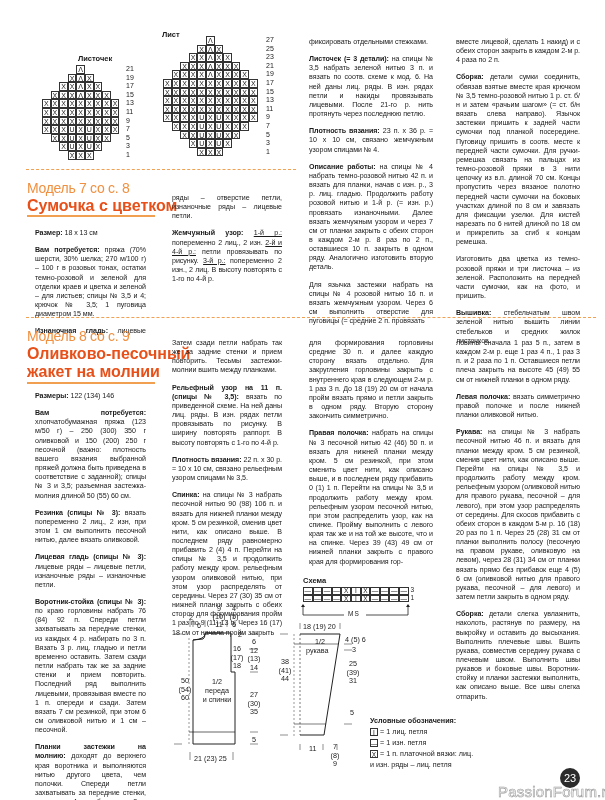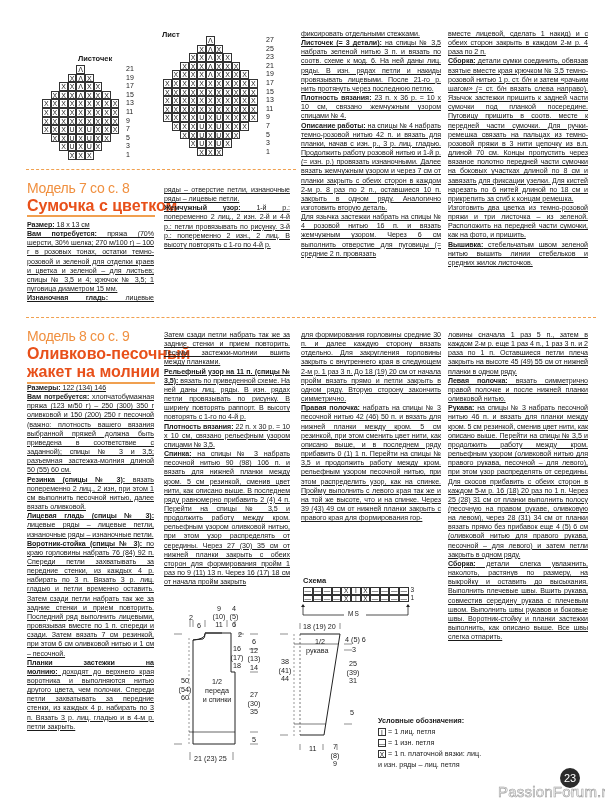--- a/index.html
+++ b/index.html
@@ -1,20 +1,20 @@
 <!DOCTYPE html>
 <html><head>
 <meta charset="utf-8">
 <style>
   * { box-sizing: border-box; margin: 0; padding: 0; }
   html, body { width: 605px; height: 800px; background: #ffffff; overflow: hidden; }
   body { position: relative; font-family: "Liberation Sans", sans-serif; color: #1a1a1a; }
   .abs { position: absolute; }
   .txt { font-size: 7.1px; line-height: 9.15px; text-align: justify; letter-spacing: -0.05px; }
-  .txt p { margin: 0; text-decoration: underline; }
+  .txt p { margin: 8px; }
   .txt b { font-weight: bold; }
   .u { text-decoration: underline; }
   .dash { position: absolute; height: 0; border-top: 1.6px dashed #f0a050; }
   .model { color: #f09040; font-size: 14px; line-height: 16px; font-family: "Liberation Sans", sans-serif; letter-spacing: -0.3px; }
   .title { color: #e8501a; font-weight: bold; font-size: 16px; line-height: 18px; }
   .title-rule { position: absolute; height: 1.5px; background: #f0a050; }
   .chart-title { font-weight: bold; font-size: 7.5px; }
   .grid { position: absolute; }
   .cell { position: absolute; width: 8.6px; height: 8.6px; border: 0.8px solid #333; font-size: 7px; line-height: 7px; text-align: center; background: #fff; color: #222; }
   .rownum { position: absolute; font-size: 7px; color: #222; width: 14px; text-align: left; }
@@ -442,21 +442,21 @@
   <div>31</div>
 </div>
 <div class="abs diag" style="left:350px; top:708px;">5</div>
 <div class="abs diag" style="left:309px; top:744px;">11</div>
 <div class="abs diag" style="left:328px; top:743px; text-align:center; width:14px; line-height:8.5px;">
   <div>7</div>
   <div>(8)</div>
   <div>9</div>
 </div>
 
-<div class="abs" style="left:378px; top:715px; font-size:7.2px; line-height:11px;">
+<div class="abs" style="left:370px; top:715px; font-size:7.2px; line-height:11px;">
   <div style="font-weight:bold;">Условные обозначения:</div>
   <div><span class="legend-box">I</span><span>= 1 лиц. петля</span></div>
   <div><span class="legend-box">—</span><span>= 1 изн. петля</span></div>
   <div><span class="legend-box">X</span><span>= 1 п. платочной вязки: лиц.</span></div>
   <div>и изн. ряды – лиц. петля</div>
 </div>
 
 <div class="pagenum" style="left:560px; top:768px;">23</div>
 <div class="wm" style="left:498px; top:783px;">PassionForum.ru</div>
 

